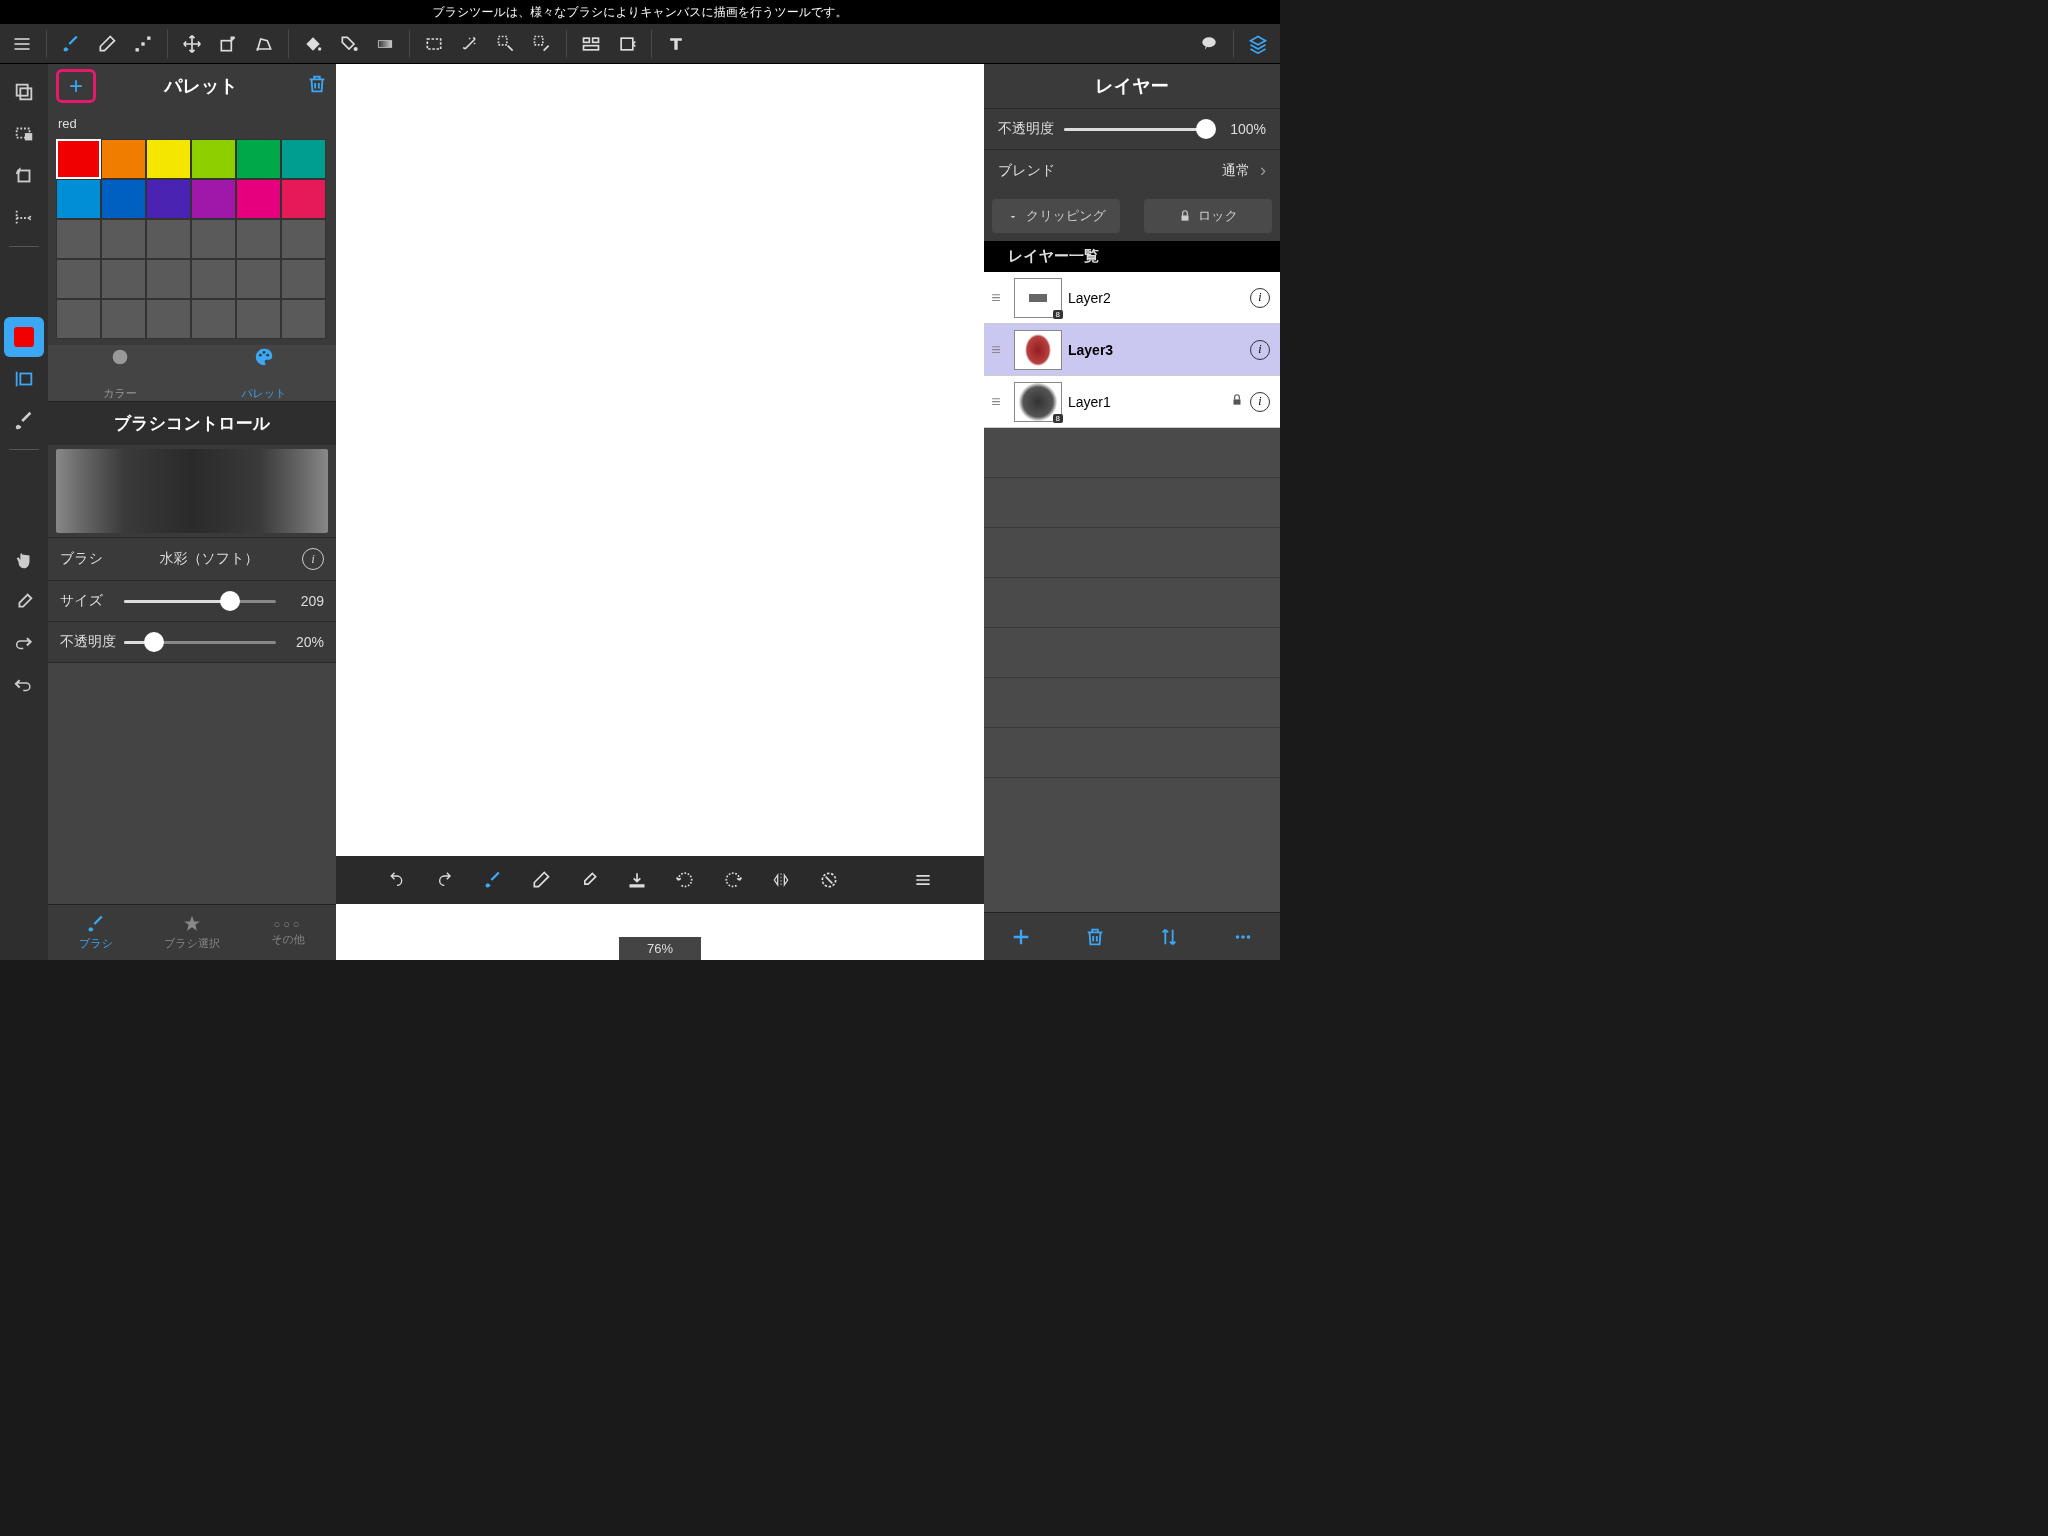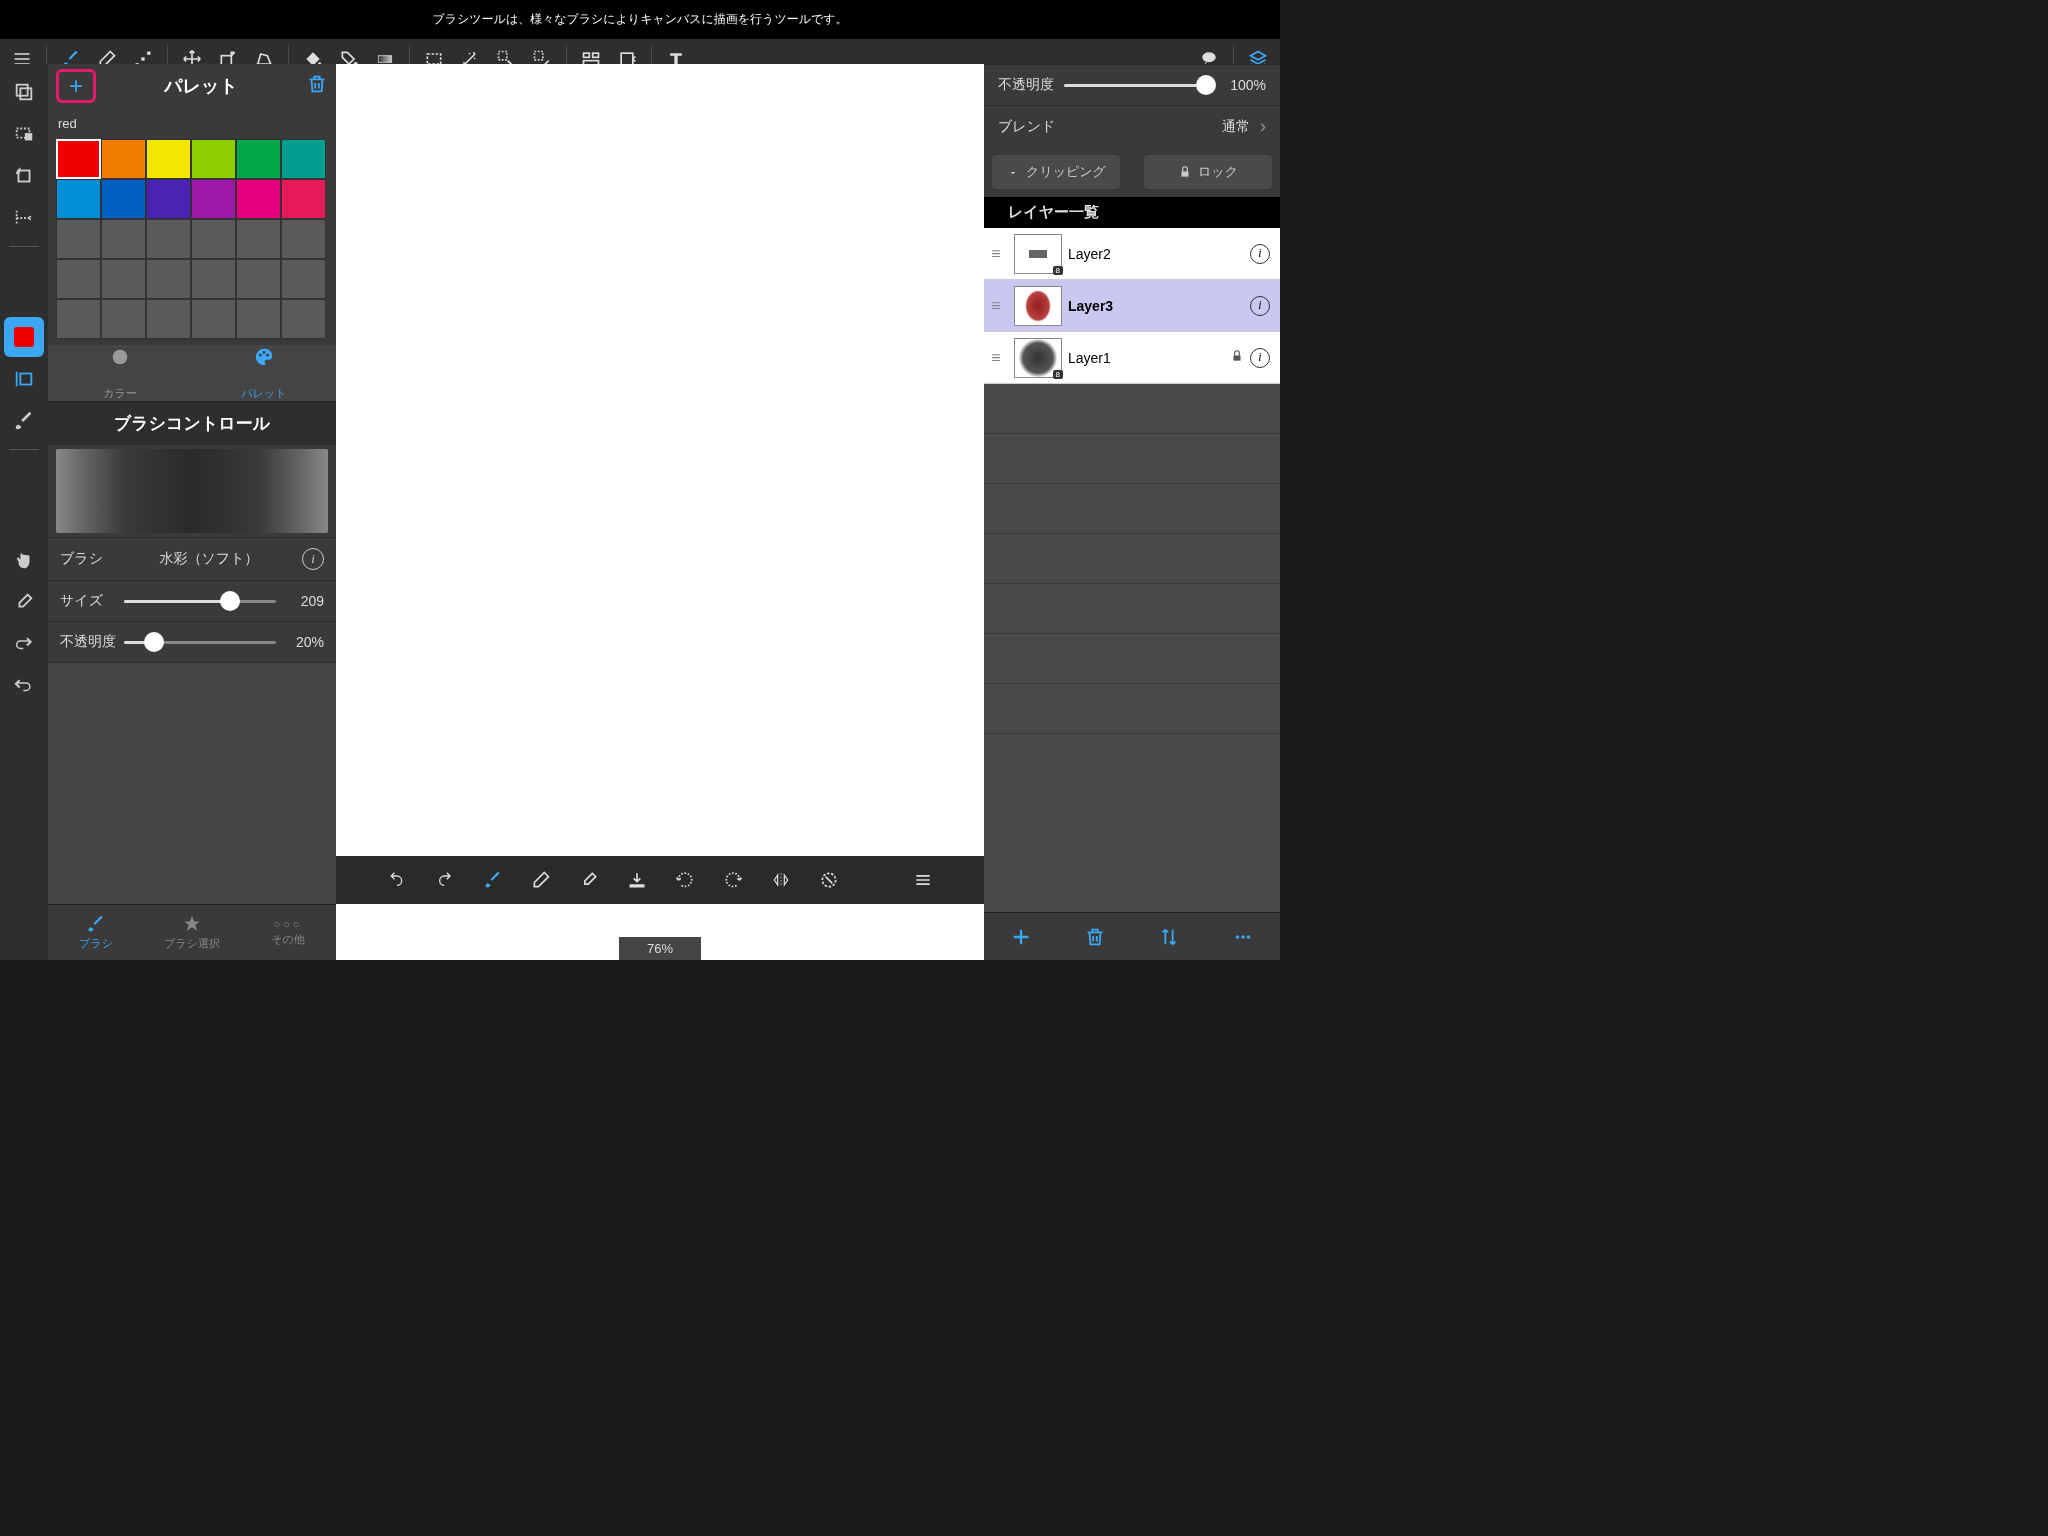--- a/index.html
+++ b/index.html
@@ -1,17 +1,17 @@
 <!DOCTYPE html>
 <html><head>
 <meta charset="utf-8">
 <style>
 * { box-sizing: border-box; margin: 0; padding: 0; font-family: -apple-system, "Hiragino Sans", sans-serif; }
 body { background:#1a1a1a; width:1280px; height:960px; overflow:hidden; color:#fff; position:relative; }
-.topbar { height:39px; background:#000; display:flex; align-items:center; justify-content:center; font-size:12px; }
+.topbar { height:24px; background:#000; display:flex; align-items:center; justify-content:center; font-size:12px; }
 .toolbar { height:40px; background:#2e2e2e; display:flex; align-items:center; padding:0 4px; border-bottom:1px solid #000; }
 .tbtn { width:36px; height:36px; display:flex; align-items:center; justify-content:center; color:#ddd; cursor:pointer; }
 .tbtn.active { color:#3ba7f5; }
 .tbtn svg { width:20px; height:20px; }
 .tsep { width:1px; height:28px; background:#4a4a4a; margin:0 6px; }
 .tspacer { flex:1; }
 .main { position:absolute; top:64px; left:0; right:0; bottom:0; }
 .leftrail { position:absolute; left:0; top:0; bottom:0; width:48px; background:#2e2e2e; display:flex; flex-direction:column; align-items:center; padding-top:8px; gap:2px; }
 .lrbtn { width:40px; height:40px; display:flex; align-items:center; justify-content:center; color:#ccc; cursor:pointer; border-radius:6px; }
 .lrbtn.sel { background:#3ba7f5; }
@@ -448,20 +448,21 @@
       <div class="cbtn">
           <svg viewBox="0 0 24 24" fill="none" stroke="currentColor" stroke-width="2">
             <path d="M4 7h16M4 12h16M4 17h16"></path>
           </svg>
         </div>
     </div>
     <div class="zoom">76%</div>
   </div>
 
   <div class="rightpanel">
+    <div class="rp-hdr">レイヤー</div>
     <div class="rp-row">
       <span class="lbl">不透明度</span>
       <div class="slider">
           <div class="track"></div>
           <div class="fill" style="width:100%"></div>
           <div class="thumb" style="left:100%"></div>
         </div>
       <span class="numval" style="width:50px">100%</span>
     </div>
     <div class="rp-row">

